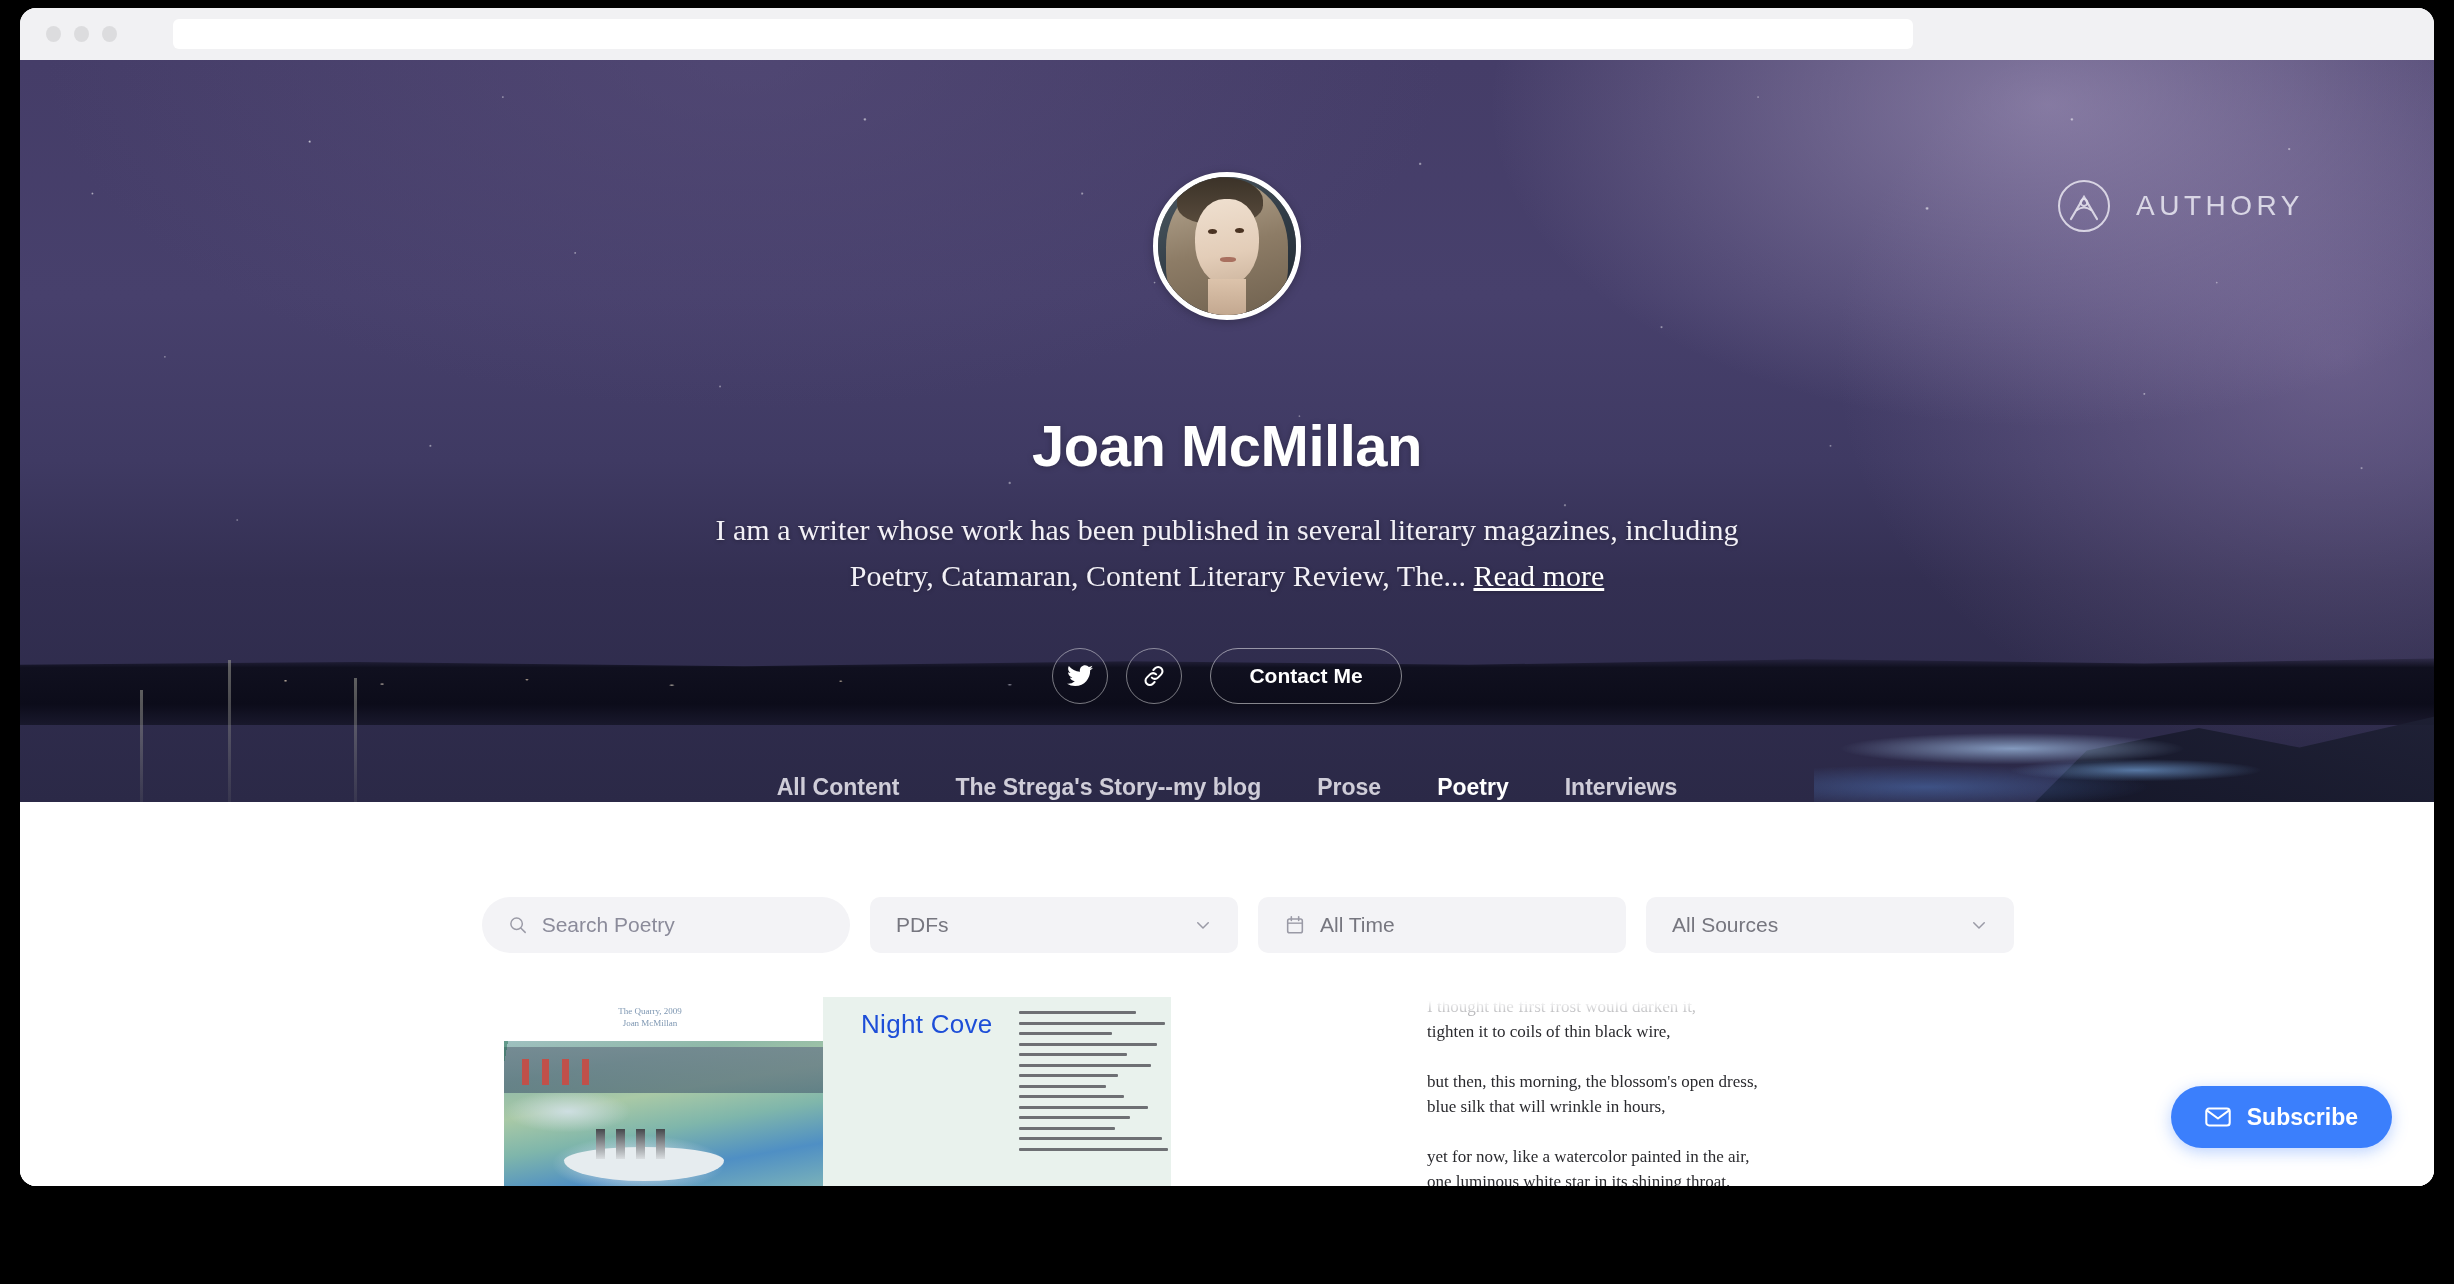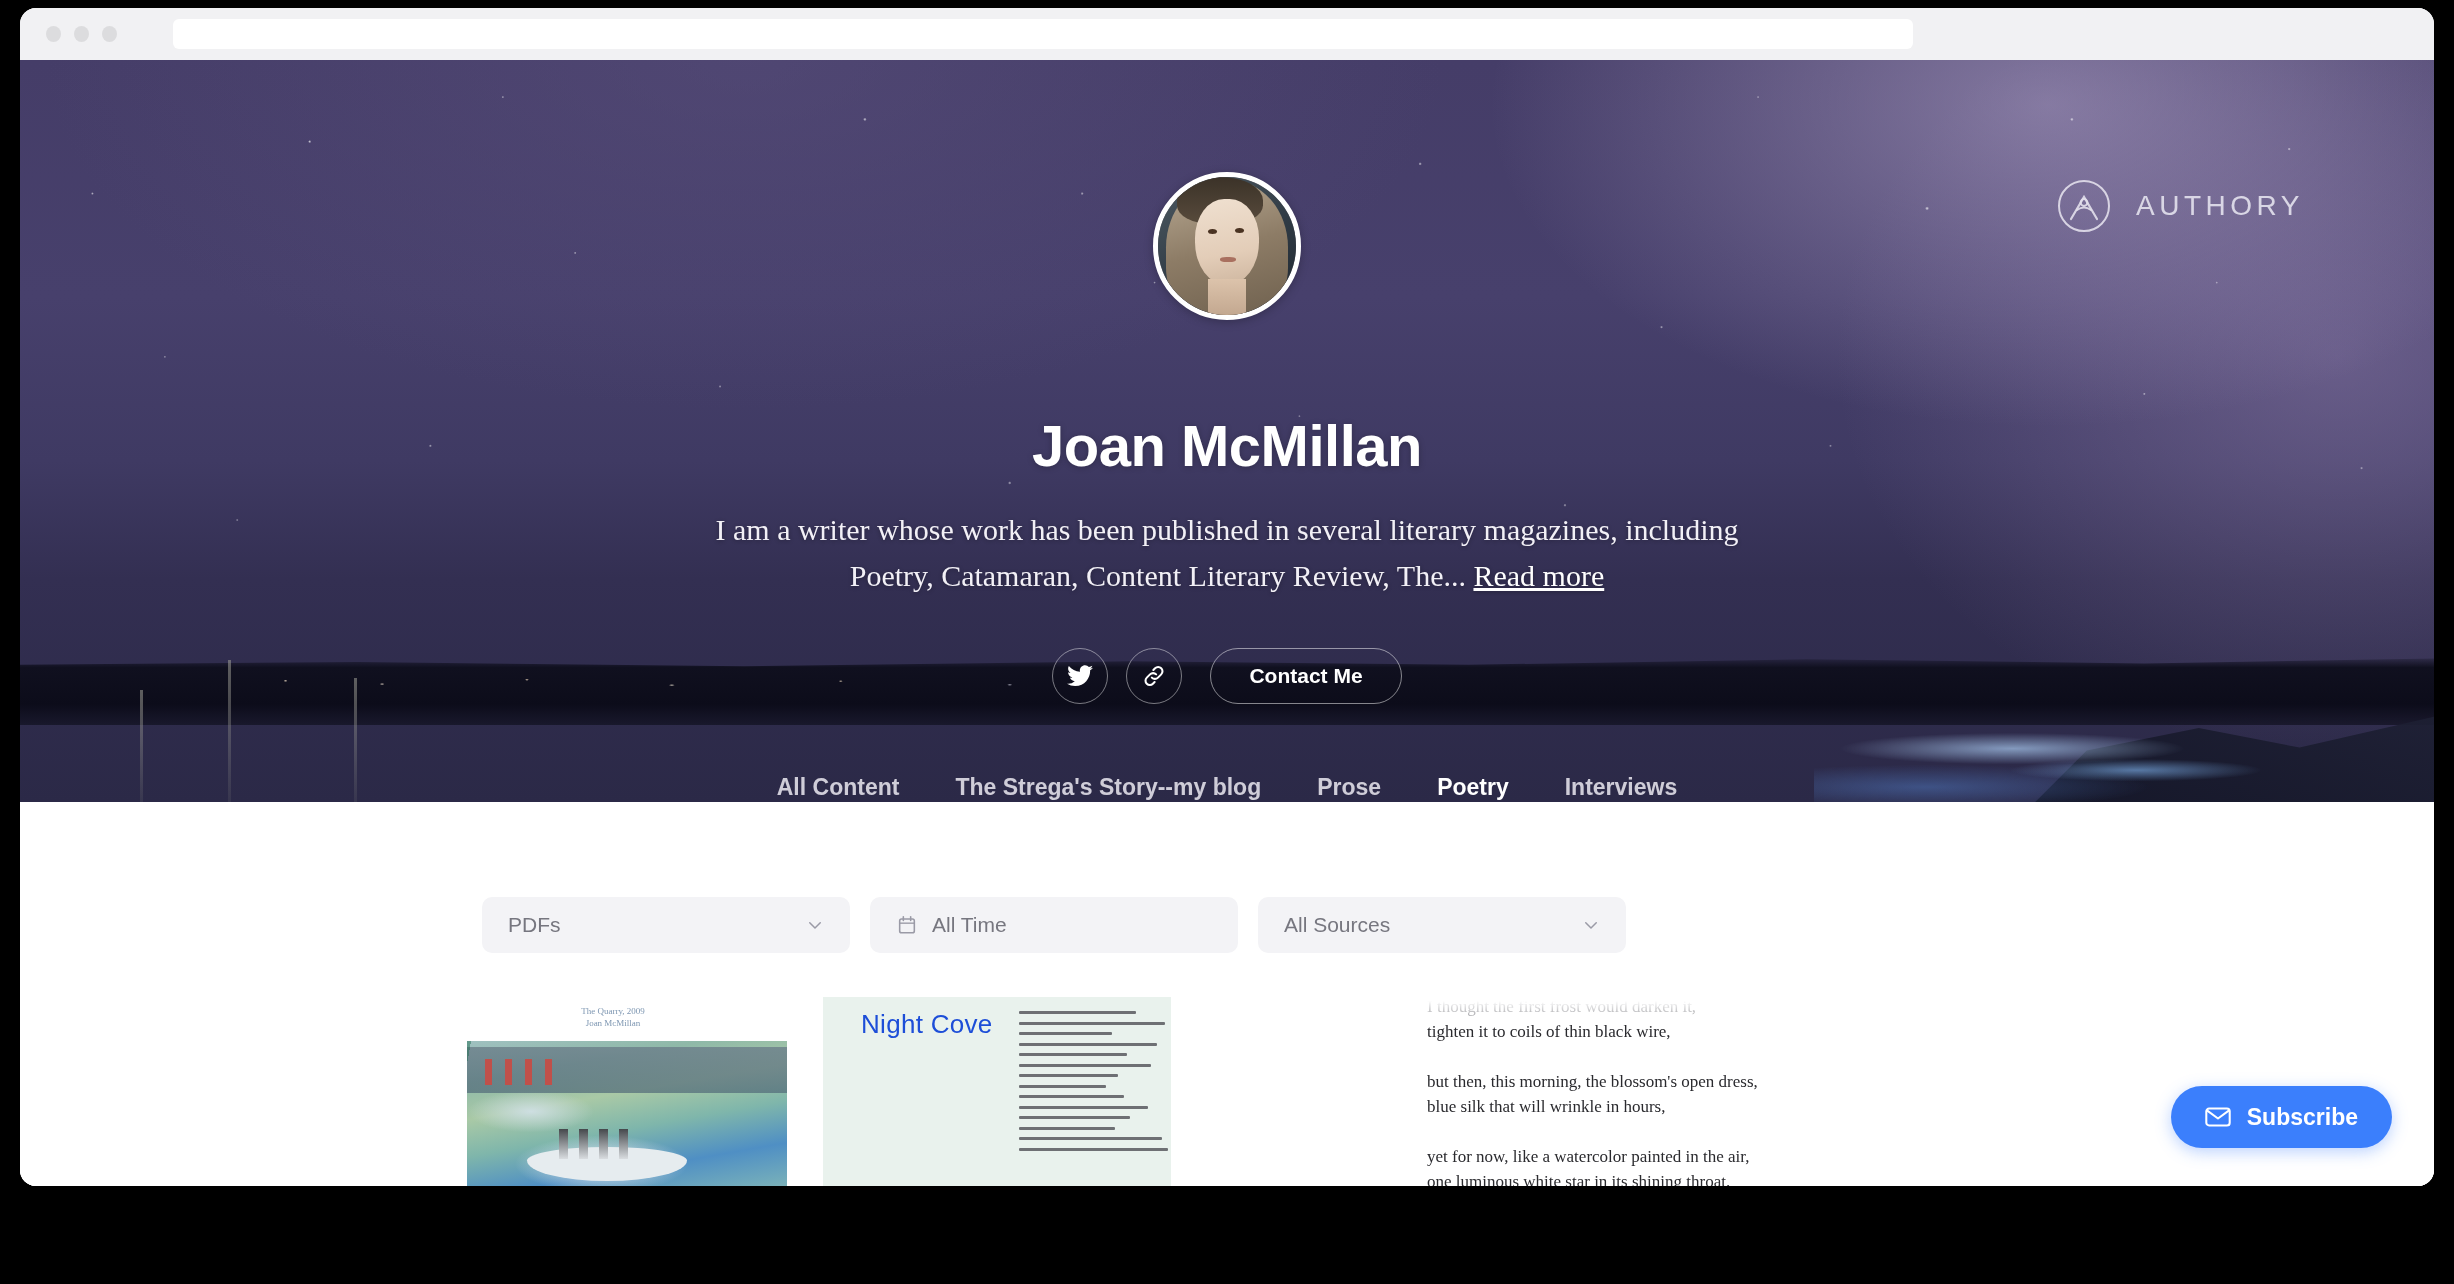--- a/index.html
+++ b/index.html
@@ -321,21 +321,21 @@
     width: 2414px; height: 190px;
     z-index: 9;
   }
   .card {
     position: absolute;
     top: 0;
     overflow: hidden;
     background: #fff;
   }
   
-  #card-1 { left: 447px; width: 376px; height: 220px; }
+  #card-1 { left: 484px; width: 376px; height: 220px; }
   .c1-masthead {
     position: absolute; left: 86px; top: 8px; width: 120px;
     text-align: center;
     font-family: "Liberation Serif", serif;
     font-size: 9px; color: #5d7c9e; line-height: 12px;
     opacity: 0.8;
   }
   .c1-art {
     position: absolute; left: 0; top: 44px; width: 320px; height: 176px;
     background:
@@ -489,20 +489,27 @@
         <div class="nav-tab active" style="--accent: #3b82f6;">Poetry</div>
         <div class="nav-tab">Interviews</div>
       </div>
 
     </div>
 
     <div id="content-body">
 
       <div id="filter-bar">
 
+        <div class="filter-field" id="search-field">
+          <svg width="22" height="22" viewBox="0 0 24 24">
+            <circle cx="10.5" cy="10.5" r="7" fill="none" stroke="#9a9aa6" stroke-width="1.8"></circle>
+            <line x1="15.6" y1="15.6" x2="21" y2="21" stroke="#9a9aa6" stroke-width="1.8" stroke-linecap="round"></line>
+          </svg>
+          <input type="text" placeholder="Search Poetry" style="">
+        </div>
 
         <div class="filter-field" id="pdfs-field">
           <span class="lbl">PDFs</span>
           <svg class="chev" width="18" height="18" viewBox="0 0 24 24">
             <path d="M5 9l7 7 7-7" fill="none" stroke="#9a9aa6" stroke-width="2" stroke-linecap="round" stroke-linejoin="round"></path>
           </svg>
         </div>
 
         <div class="filter-field" id="time-field">
           <svg width="22" height="22" viewBox="0 0 24 24" style="margin-right:14px;">

